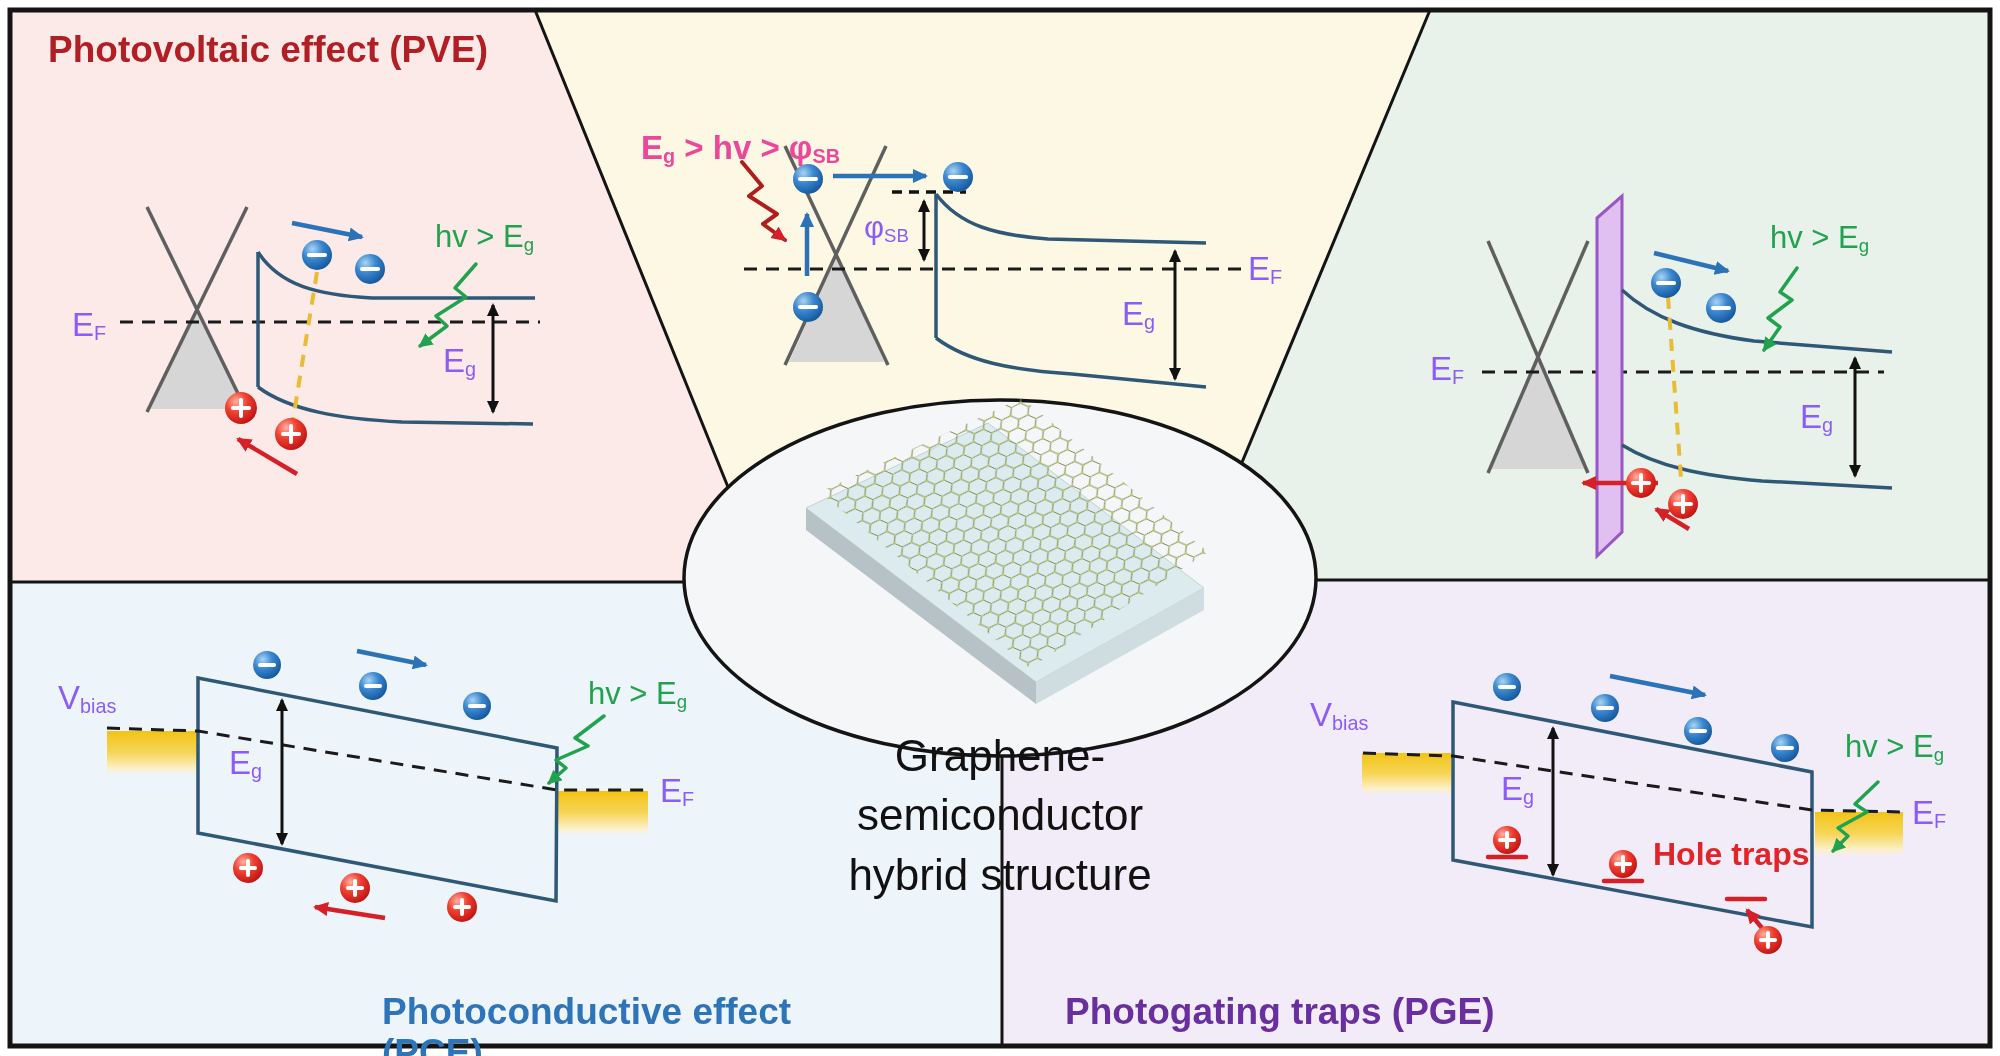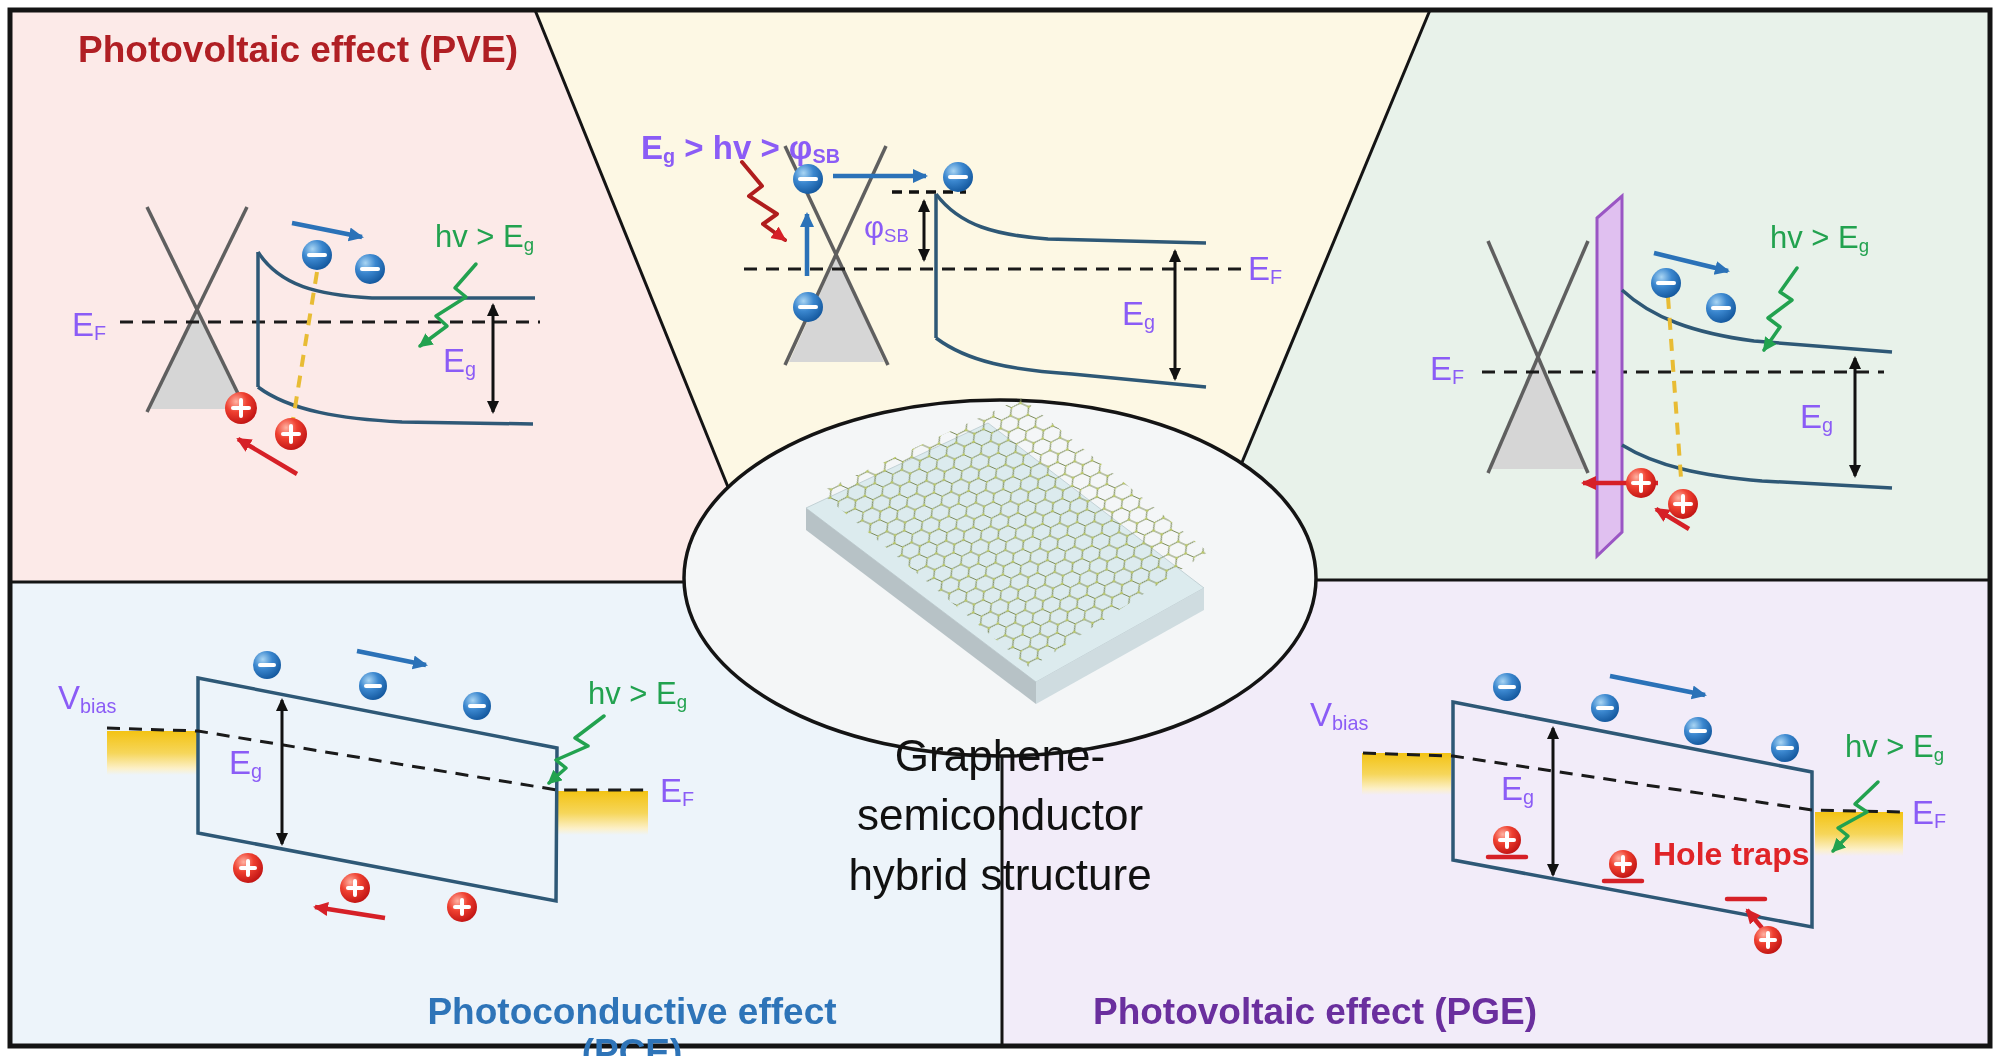--- a/index.html
+++ b/index.html
@@ -3,27 +3,27 @@
 <meta charset="utf-8">
 <style>
   html,body{margin:0;padding:0;background:#ffffff;}
   .stage{
     position:relative;width:2000px;height:1056px;background:#ffffff;
     font-family:"Liberation Sans", sans-serif;overflow:hidden;
   }
   .stage svg{position:absolute;left:0;top:0;}
   .lbl{position:absolute;color:#8b5cf6;font-size:33px;white-space:nowrap;line-height:1;}
   .sub{font-size:60%;vertical-align:-22%;}
-  .title{position:absolute;font-size:37px;font-weight:700;text-align:center;line-height:1.1;}
+  .title{position:absolute;font-size:37px;font-weight:700;line-height:1.1;}
   .t-pve{color:#b01f24;}
   .t-ipe{color:#bf9a1a;}
   .t-te{color:#5c8a3c;}
   .t-pce{color:#2e74b8;}
   .t-pge{color:#6a2f9e;}
-  .red-text{color:#8b5cf6;font-weight:700;}
+  .red-text{color:#ec4899;font-weight:700;}
   .green-text{color:#22a24f;}
   .holetraps{color:#e02428;font-size:32px;}
   .center-cap{position:absolute;left:800px;top:726px;width:400px;text-align:center;
     font-size:44px;color:#111;line-height:1.35;}
 </style>
 </head>
 <body>
 
 <div class="stage">
 
@@ -278,21 +278,21 @@
       <line x1="1768" y1="933" x2="1768" y2="947" stroke="#fff" stroke-width="4" stroke-linecap="round"></line>
     </g>
     <path d="M1878,782 L1855,804 L1867,812 L1838,828 L1848,836 L1833,851" fill="none" stroke="#22a24f" stroke-width="3.5" stroke-linejoin="round" stroke-linecap="round" marker-end="url(#mG)"></path>
   </g>
 
   <rect x="10" y="10" width="1980" height="1036" fill="none" stroke="#141414" stroke-width="5"></rect>
 </svg>
 
 <div class="title t-pve" style="left:48px;top:30px;width:500px;">Photovoltaic effect (PVE)</div>
 <div class="title t-pce" style="left:382px;top:992px;width:500px;">Photoconductive effect (PCE)</div>
-<div class="title t-pge" style="left:1065px;top:992px;width:500px;">Photovoltaic effect (PGE)</div>
+<div class="title t-pge" style="left:1065px;top:992px;width:500px;">Photogating traps (PGE)</div>
 
 <div class="center-cap">
   <div>Graphene-semiconductor</div>
   <div>hybrid structure</div>
 </div>
 
 <span class="lbl" style="left:72px;top:308px;"><span>E</span><span class="sub">F</span></span>
 <span class="lbl" style="left:443px;top:344px;"><span>E</span><span class="sub">g</span></span>
 <span class="lbl green-text" style="left:435px;top:221px;font-size:31px;"><span>hv &gt; E</span><span class="sub">g</span></span>
 

